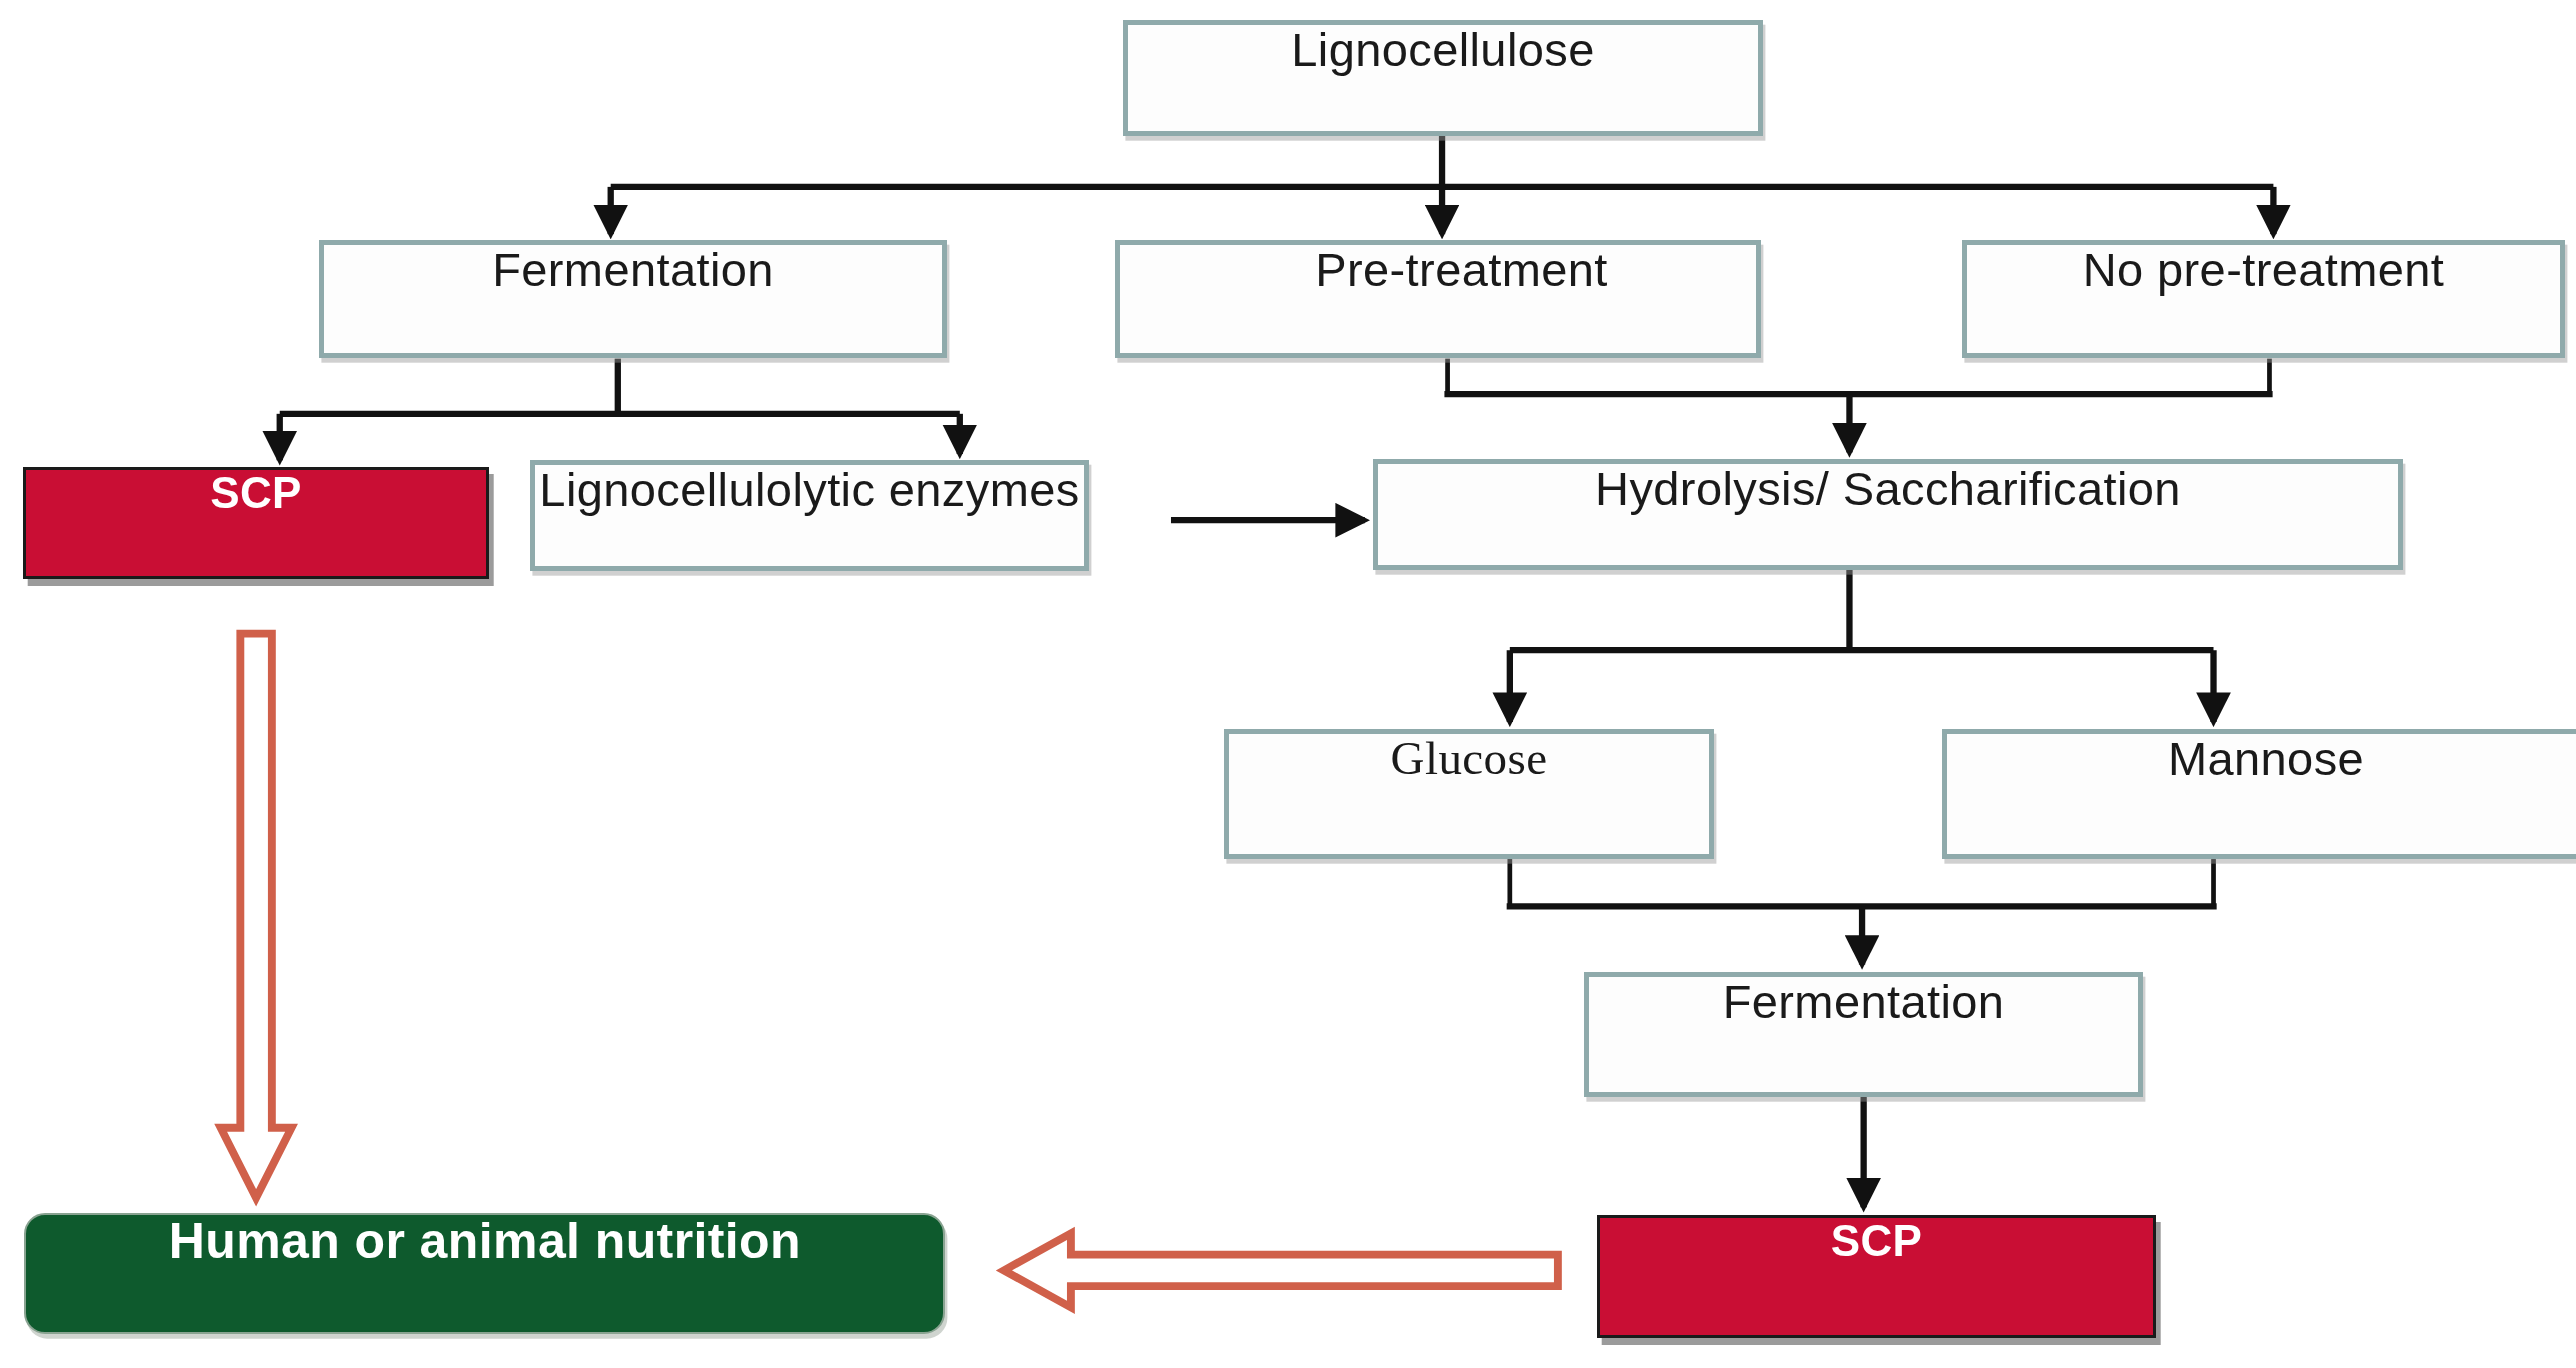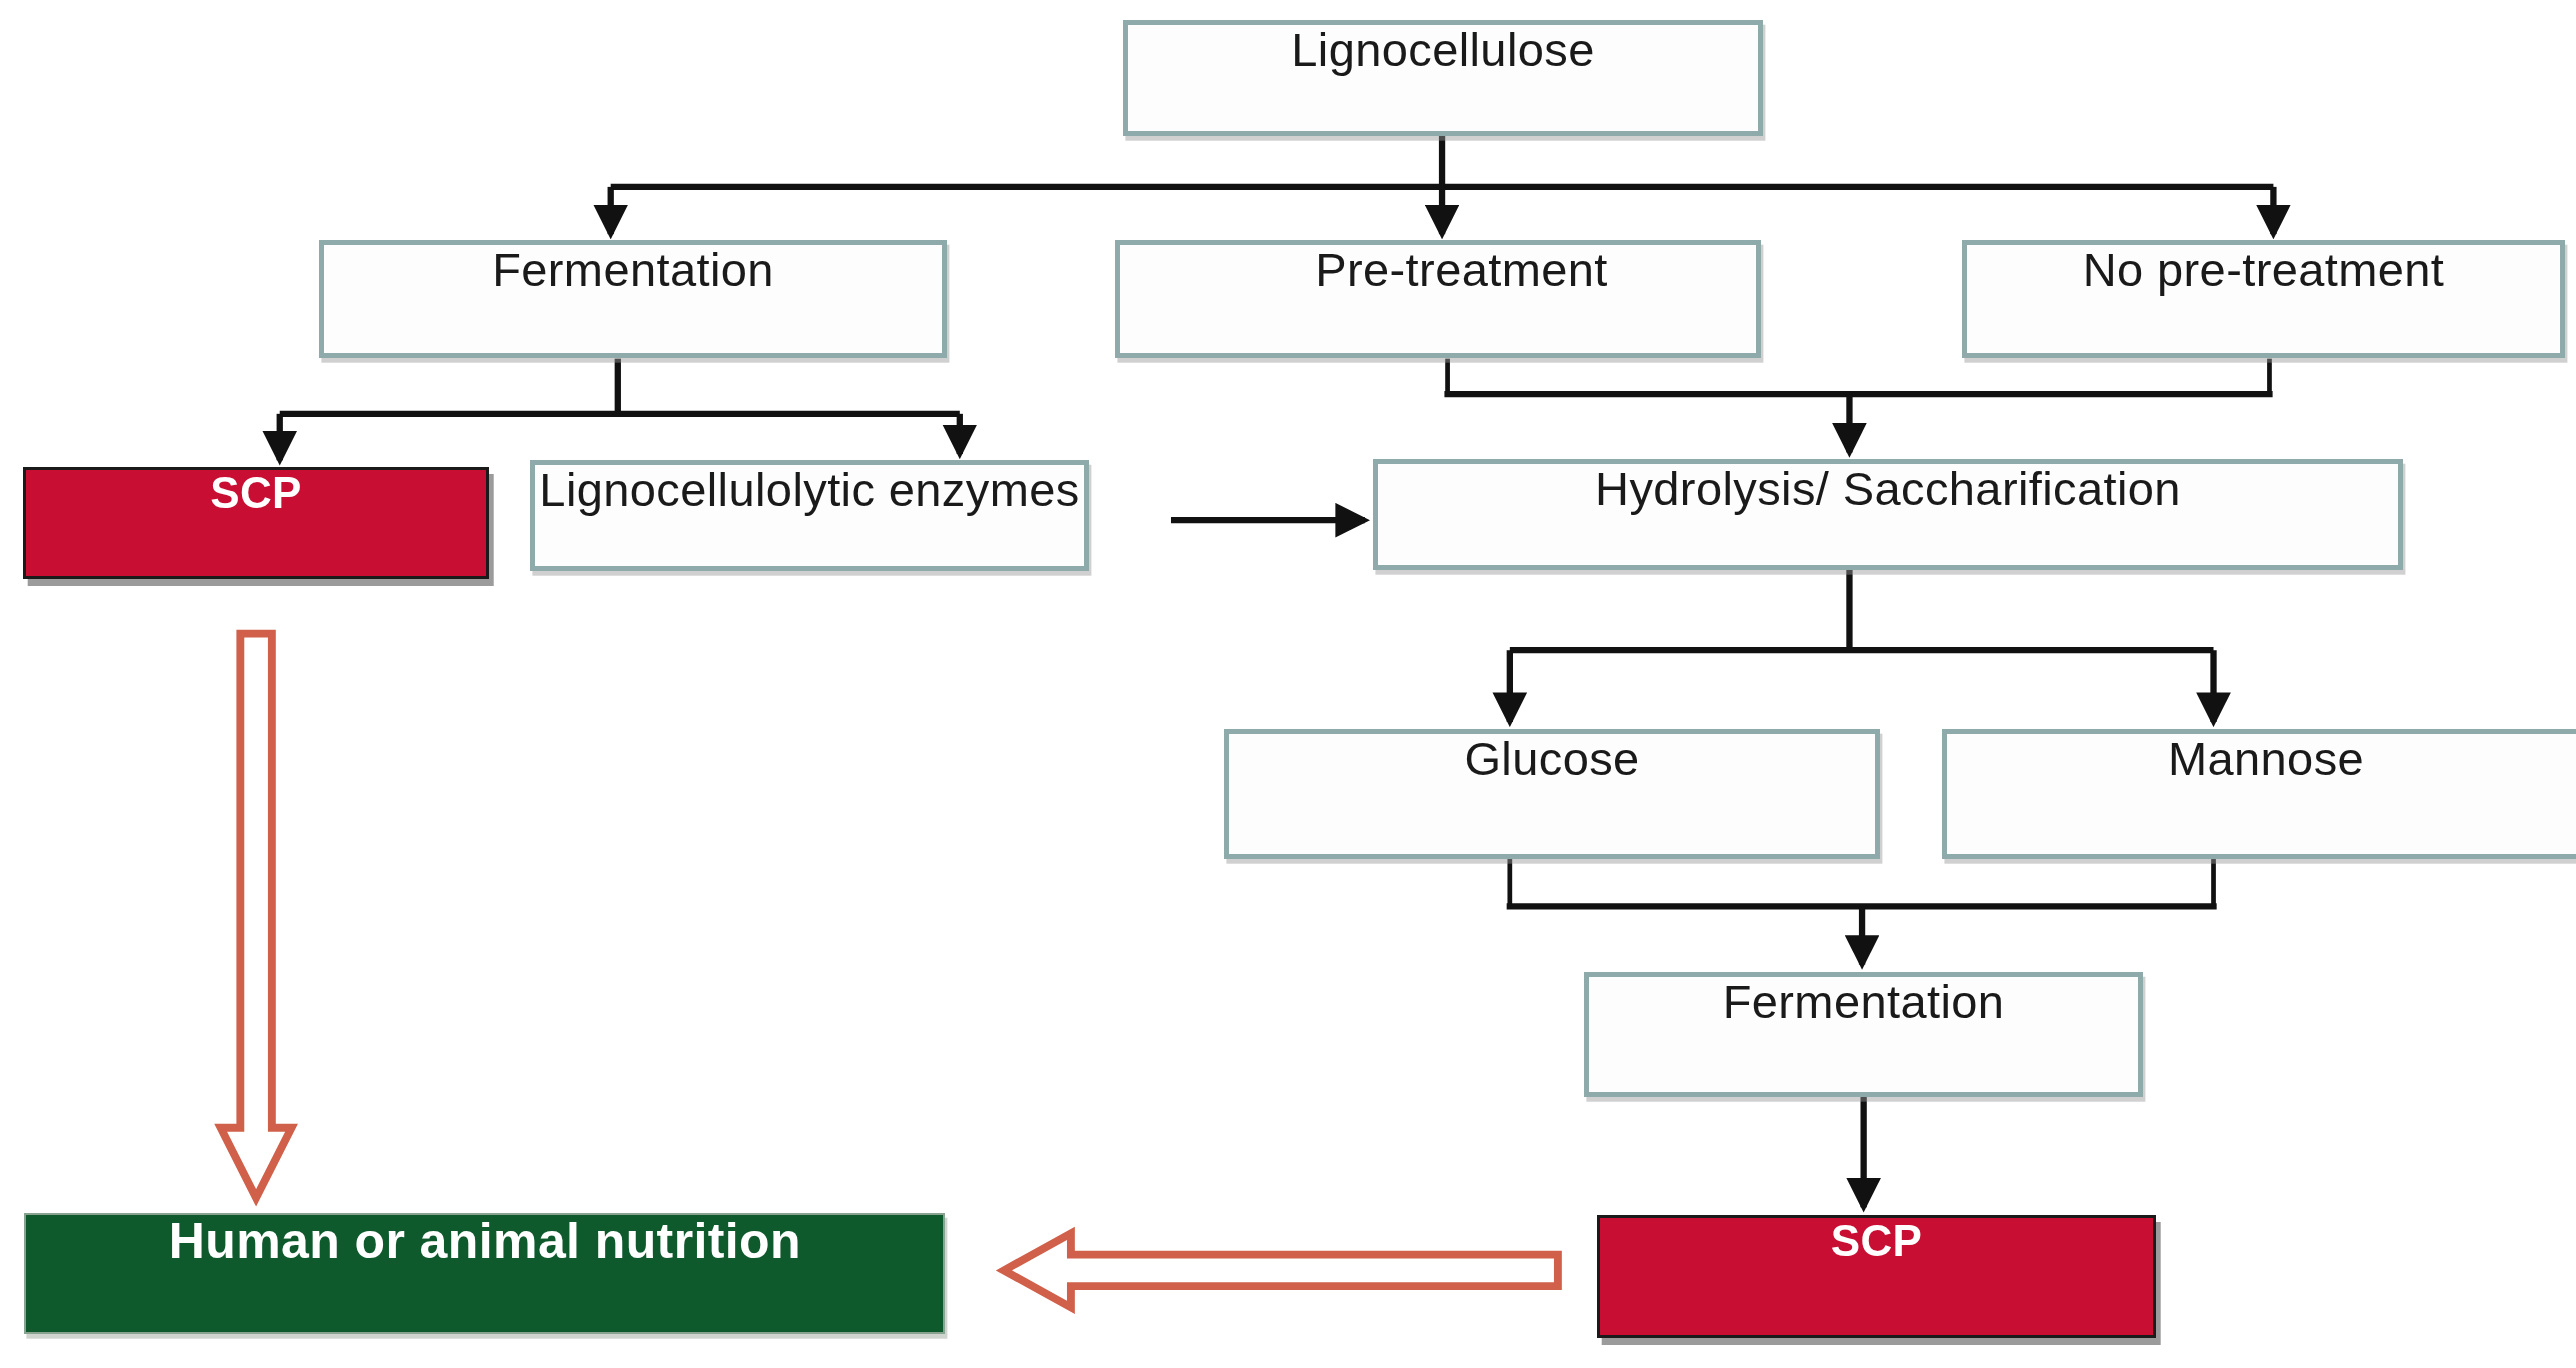--- a/index.html
+++ b/index.html
@@ -133,34 +133,34 @@
   </div>
 
   <div class="node plain" style="left:530px;  top:460px; width:559px;  height:111px;">
     <span>Lignocellulolytic enzymes</span>
   </div>
 
   <div class="node plain" style="left:1373px; top:459px; width:1030px; height:111px;">
     <span>Hydrolysis/ Saccharification</span>
   </div>
 
-  <div class="node plain" style="left:1224px; top:729px; width:656px;  height:130px;">
+  <div class="node plain" style="left:1224px; top:729px; width:490px;  height:130px;font-family:Liberation Serif, serif;">
     <span>Glucose</span>
   </div>
 
   <div class="node plain" style="left:1942px; top:729px; width:648px;  height:130px;">
     <span>Mannose</span>
   </div>
 
   <div class="node plain" style="left:1584px; top:972px; width:559px; height:125px;">
     <span>Fermentation</span>
   </div>
 
   <div class="node red" style="left:1597px; top:1215px; width:559px; height:123px;">
     <span>SCP</span>
   </div>
 
-  <div class="node green" style="left:24.4px; top:1213px; width:921px; height:121px;">
+  <div class="node green" style="left:24.4px; top:1213px; width:921px; height:121px;border-radius:21px;">
     <span>Human or animal nutrition</span>
   </div>
 
 </div>
 
 
 </body></html>

